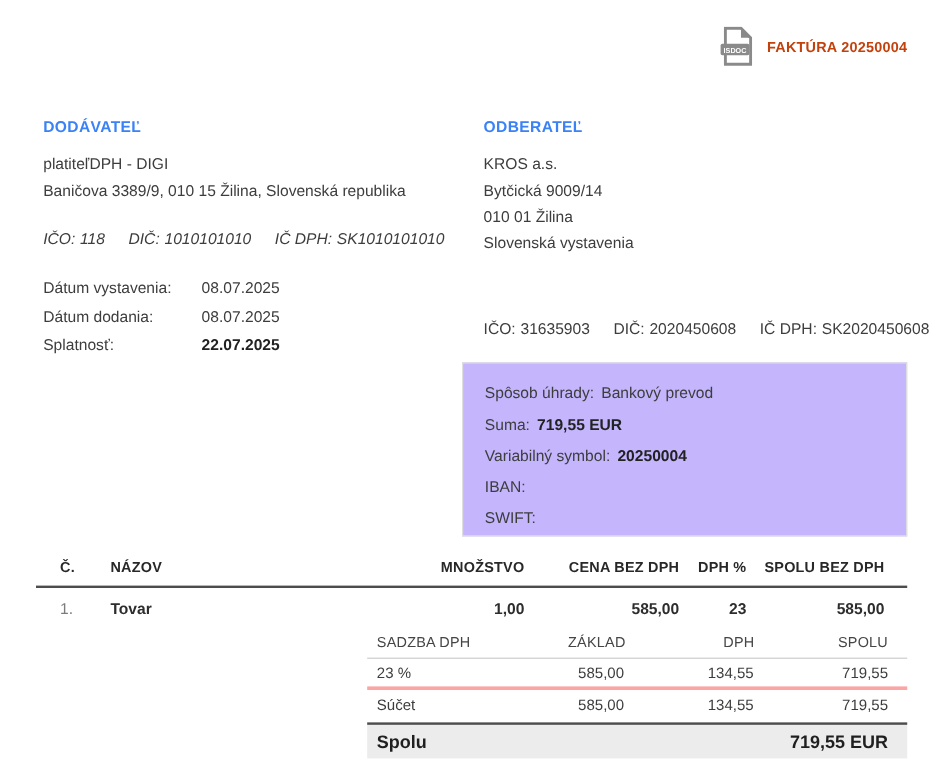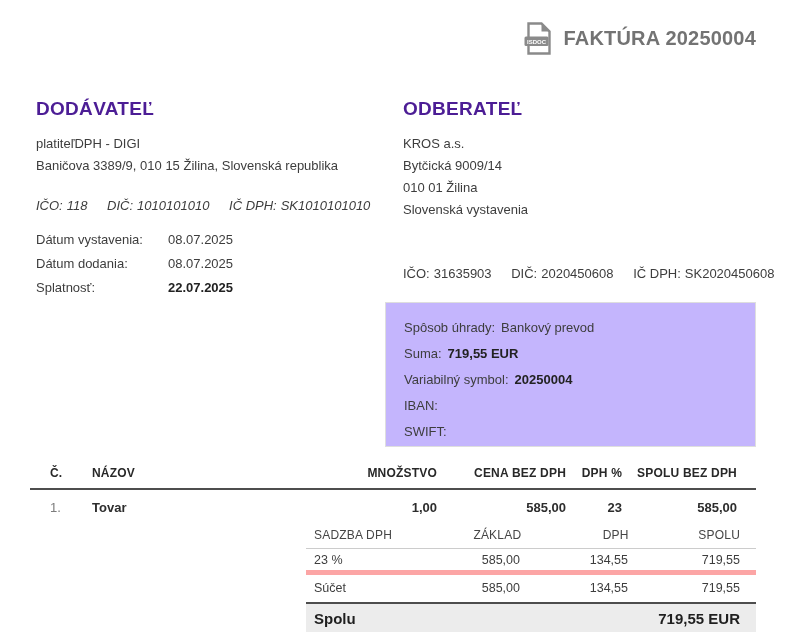--- a/index.html
+++ b/index.html
@@ -20,32 +20,32 @@
   
   .title-block {
     position: absolute;
     top: 22px;
     right: 30px;
     display: flex;
     align-items: center;
     gap: 9px;
   }
   .title-block h1 {
-    font-size: 20px;
-    font-weight: 700;
-    color: #737373;
+    font-size: 12px;
+    font-weight: 700;
+    color: #c2410c;
     letter-spacing: 0.2px;
   }
   .isdoc-icon { display: inline-flex; }
 
   
   .section-heading {
-    font-size: 19px;
-    font-weight: 700;
-    color: #4c1d95;
+    font-size: 13px;
+    font-weight: 700;
+    color: #3b82f6;
     letter-spacing: 0.3px;
   }
   .supplier { position: absolute; left: 36px; top: 98px; }
   .supplier .section-heading { margin-bottom: 13px; }
   .party-line { font-size: 13px; line-height: 22px; white-space: nowrap; }
   .reg-line { margin-top: 21px; font-size: 13px; white-space: nowrap; font-style: italic; }
   .reg-seg { margin-right: 16px; }
   .reg-seg .lbl { margin-right: 4px; }
 
   .customer { position: absolute; left: 403px; top: 98px; }
@@ -123,21 +123,21 @@
   .vat-head, .vat-row {
     display: flex;
     align-items: center;
     padding-left: 8px;
     padding-right: 16px;
     white-space: nowrap;
     justify-content: space-between;
   }
   .vat-head { height: 27px; border-bottom: 1px solid #cccccc; color: #454545; font-size: 12px; letter-spacing: 0.2px; }
   .vat-row  { height: 26px; }
-  .vat-row.sep { border-bottom: 5px solid #fca5a5; }
+  .vat-row.sep { border-bottom: 3px solid #fca5a5; }
   .vcol-rate  { flex: 1;      text-align: left; }
   .vcol-base  { width: 130px; text-align: right; }
   .vcol-vat   { width: 108px; text-align: right; }
   .vcol-total { width: 112px; text-align: right; }
   .vat-total-row {
     display: flex;
     align-items: center;
     justify-content: space-between;
     height: 30px;
     margin-top: 1px;

